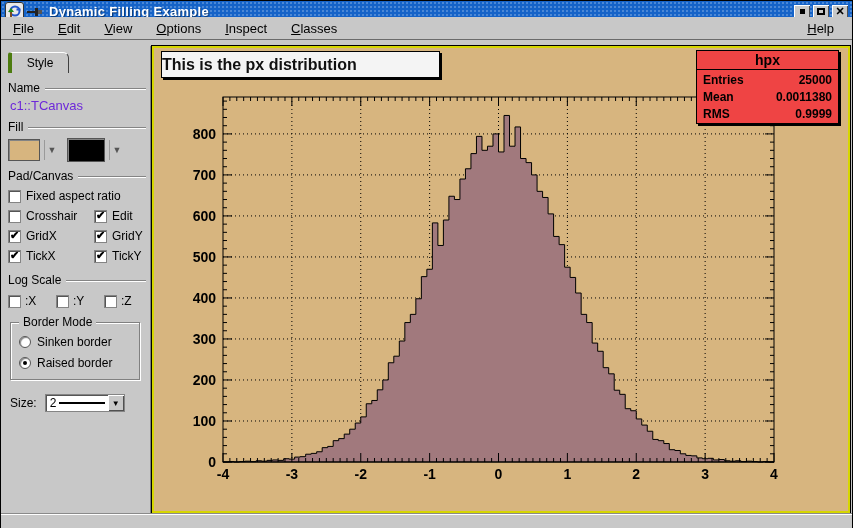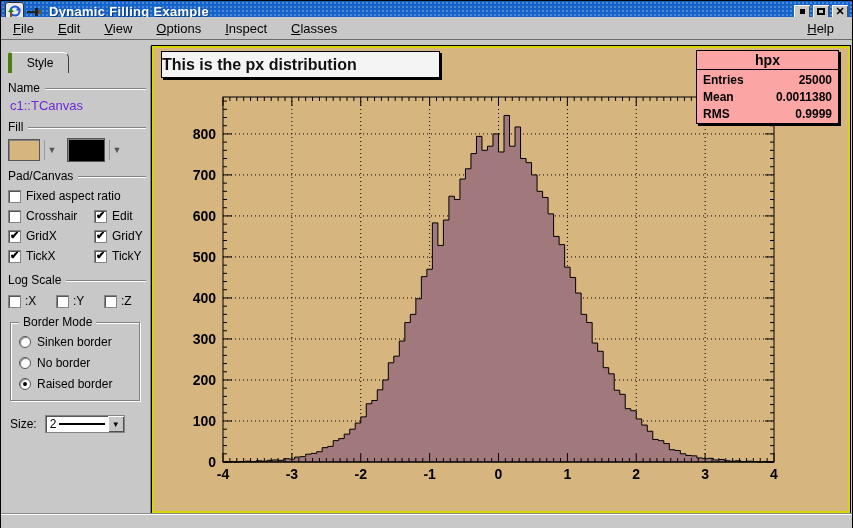--- a/index.html
+++ b/index.html
@@ -63,21 +63,21 @@
   .combo .line{flex:1;border-top:2px solid #000;margin:0 3px;}
   .combo-arrow{width:16px;height:16px;background:#c8c8c8;box-shadow:inset 1px 1px 0 #fff, inset -1px -1px 0 #505050;
     display:flex;align-items:center;justify-content:center;font-size:8px;color:#000;}
 
   
   .canvas{position:absolute;left:151px;top:45px;width:698px;height:467px;box-sizing:border-box;background:#d7b57f;
     border:2px solid #d6d600;outline:1px solid #000;}
   .plot-svg{position:absolute;left:0;top:0;}
   .plot-title-box{position:absolute;left:7px;top:3px;width:277px;height:25px;background:#f4f4f4;border:1px solid #000;
     box-shadow:2px 2px 0 #000;display:flex;align-items:center;justify-content:flex-start;font-weight:bold;font-size:16px;color:#111;}
-  .stats-box{position:absolute;left:542px;top:2px;width:143px;height:74px;background:#fca5a5;border:1px solid #000;
+  .stats-box{position:absolute;left:542px;top:2px;width:143px;height:74px;background:#ef4444;border:1px solid #000;
     box-shadow:2px 2px 0 #000;box-sizing:border-box;display:flex;flex-direction:column;font-size:12px;}
   .stats-title{font-weight:bold;font-size:14px;text-align:center;border-bottom:1px solid #000;padding:1px 0;}
   .stats-rows{flex:1;display:flex;flex-direction:column;justify-content:space-around;padding:1px 6px;}
   .stat-row{display:flex;justify-content:space-between;font-weight:bold;}
 
   
   .statusbar{position:absolute;left:0;top:512px;width:100%;height:16px;background:#c8c8c8;border-top:1px solid #8a8a8a;
     box-shadow:inset 0 1px 0 #fff;box-sizing:border-box;}
 </style>
 </head>
@@ -218,24 +218,20 @@
           </span>
         <span>:Z</span>
       </span>
     </div>
 
     <div class="groupbox">
       <span class="legend">Border Mode</span>
       <div class="radio-row">
         <span class="radio"></span>
         <span>Sinken border</span>
-      </div>
-      <div class="radio-row">
-        <span class="radio"></span>
-        <span>No border</span>
       </div>
       <div class="radio-row">
         <span class="radio selected">
             <span class="dot"></span>
           </span>
         <span>Raised border</span>
       </div>
     </div>
 
     <div class="size-row">

